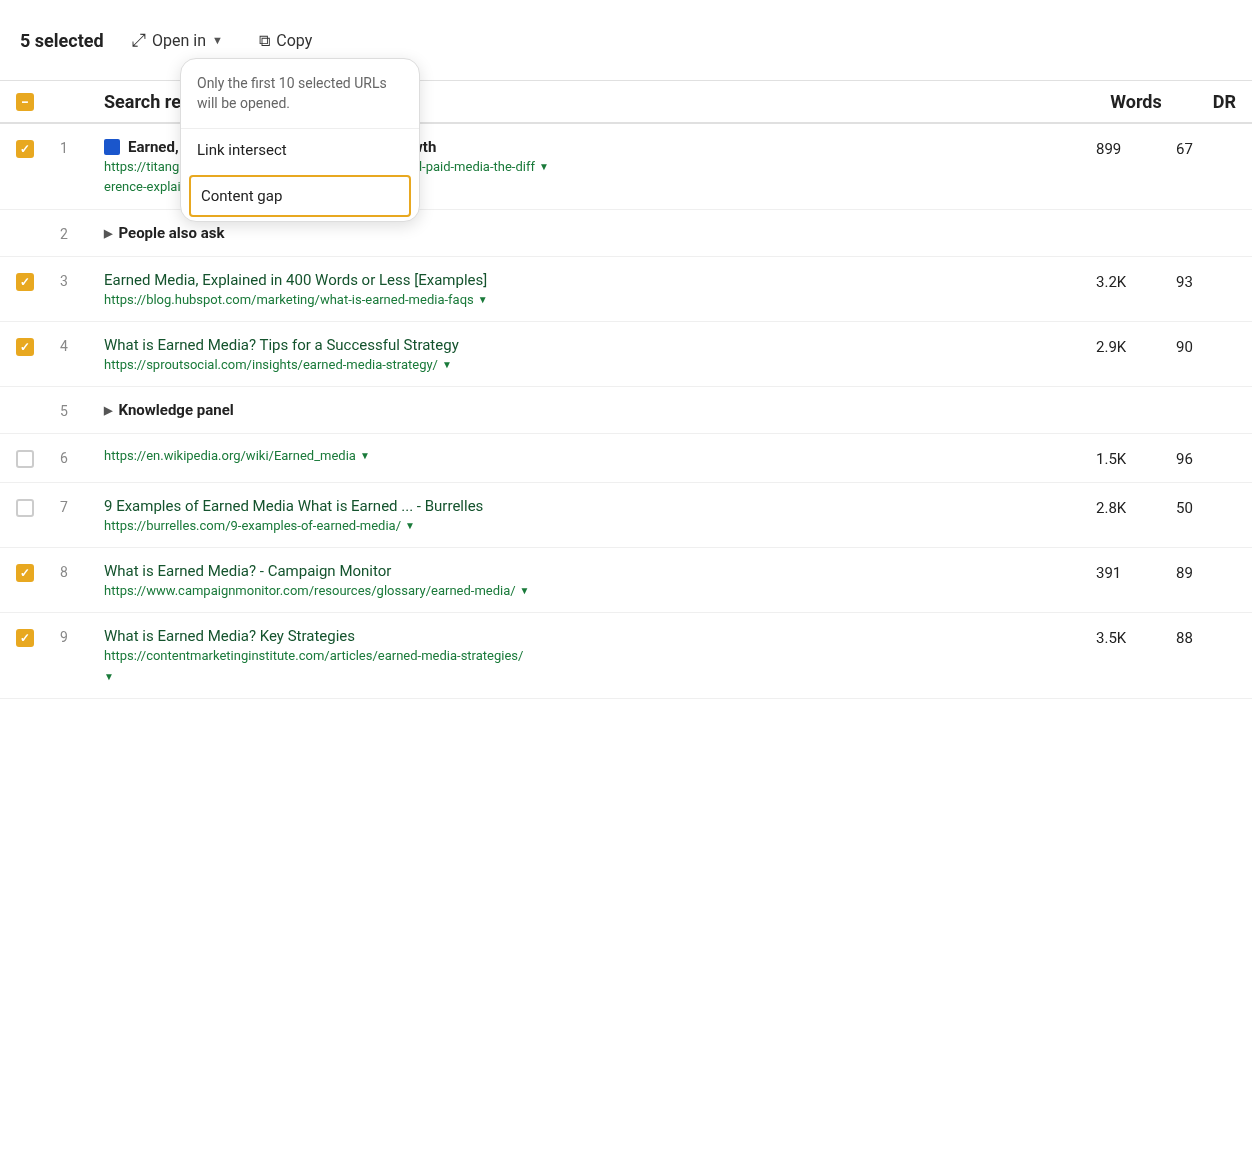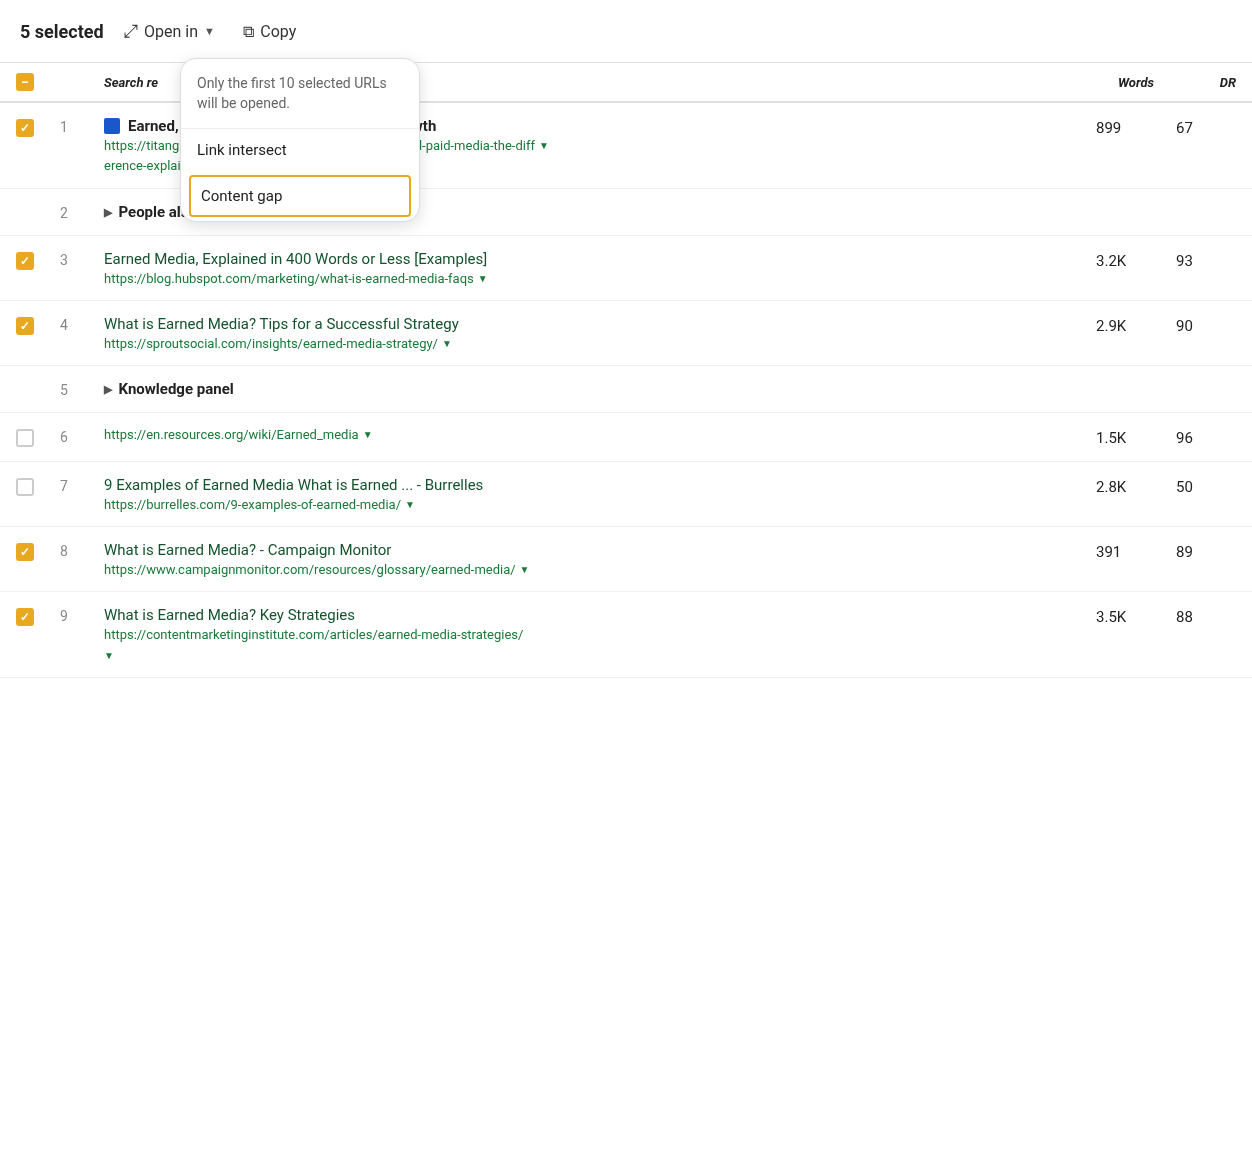--- a/index.html
+++ b/index.html
@@ -7,22 +7,22 @@
       font-family: -apple-system, BlinkMacSystemFont, 'Segoe UI', Roboto, sans-serif;
       font-size: 15px;
       background: #fff;
       color: #222;
     }
 
     
     .toolbar {
       display: flex;
       align-items: center;
-      padding: 16px 20px;
-      gap: 12px;
+      padding: 25px 20px;
+      gap: 20px;
       border-bottom: 1px solid #e0e0e0;
       position: relative;
     }
     .selected-count {
       font-weight: 700;
       font-size: 18px;
     }
     .toolbar-btn {
       display: flex;
       align-items: center;
@@ -81,23 +81,22 @@
     }
     .table-header {
       display: grid;
       grid-template-columns: 44px 44px 1fr 80px 60px;
       border-bottom: 2px solid #e0e0e0;
       padding: 10px 16px;
       align-items: center;
     }
     .col-header {
       font-weight: 700;
-      font-size: 13px;
-      color: #222;
-      font-style: italic;
+      font-size: 18px;
+      color: #222;
     }
     .col-header.right { text-align: right; }
     .col-header.words { text-align: center; }
 
     
     .result-row {
       display: grid;
       grid-template-columns: 44px 44px 1fr 80px 60px;
       padding: 14px 16px;
       align-items: start;
@@ -335,21 +334,21 @@
   <div></div>
 </div>
 
 <div class="result-row">
   <div class="checkbox-cell">
     <div class="cb unchecked"></div>
   </div>
   <div class="num-cell">6</div>
   <div class="content-cell">
     <div class="url-row">
-      <span class="url-wrap">https://en.resources.org/wiki/Earned_media</span>
+      <span class="url-wrap">https://en.wikipedia.org/wiki/Earned_media</span>
       <span class="dropdown-arrow">▼</span>
     </div>
   </div>
   <div class="words-cell">1.5K</div>
   <div class="dr-cell">96</div>
 </div>
 
 <div class="result-row">
   <div class="checkbox-cell">
     <div class="cb unchecked"></div>

